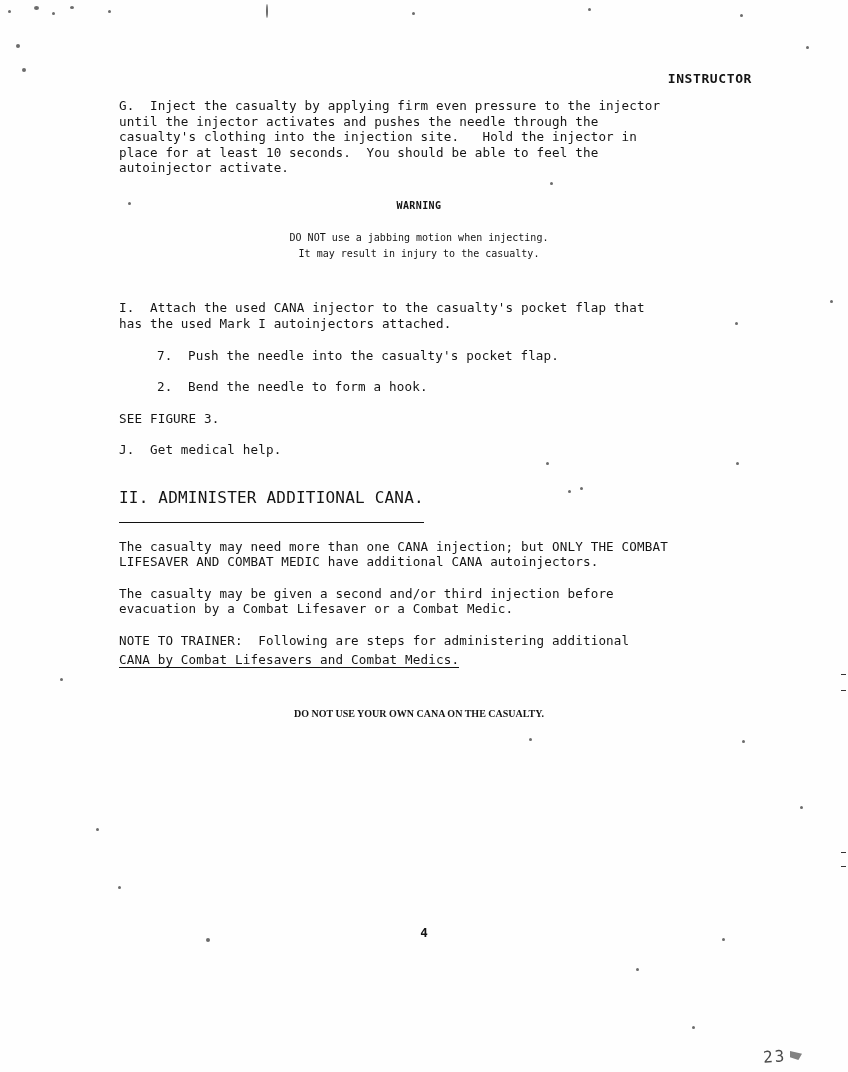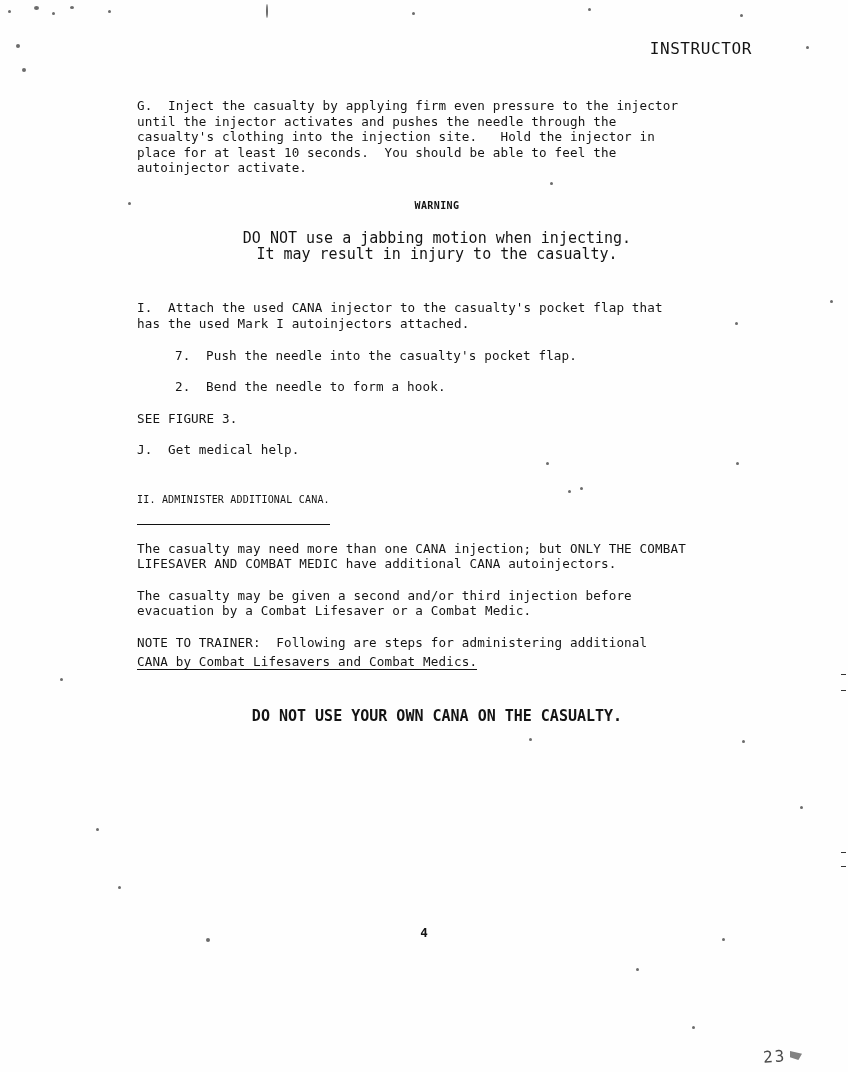--- a/index.html
+++ b/index.html
@@ -18,29 +18,29 @@
   }
   
   .speck {
     position: absolute;
     background: #3a3a3a;
     border-radius: 50%;
     opacity: 0.75;
   }
   .header-right {
     position: absolute;
-    top: 39px;
+    top: 71px;
     right: 96px;
-    font-size: 16px;
-    font-weight: normal;
+    font-size: 13px;
+    font-weight: bold;
     letter-spacing: 0.6px;
   }
   .body-col {
     position: absolute;
-    left: 137px;
+    left: 119px;
     top: 98px;
     width: 600px;
   }
   .para {
     font-size: 12.6px;
     line-height: 15.6px;
     letter-spacing: 0.15px;
     margin: 0 0 0 0;
     white-space: pre-wrap;
   }
@@ -49,30 +49,30 @@
   .gap-xl { height: 30px; }
   .centered {
     text-align: center;
     font-size: 10px;
     line-height: 15.6px;
     font-weight: bold;
     letter-spacing: 0.4px;
   }
   .centered-block {
     text-align: center;
-    font-size: 15px;
+    font-size: 10px;
     line-height: 16.4px;
     white-space: pre-wrap;
   }
   .indent1 {
     padding-left: 38px;
   }
   .underline-head {
     display: inline-block;
-    font-size: 10px;
+    font-size: 16px;
     line-height: 15.6px;
     border-bottom: 1.5px solid #111;
     padding-bottom: 16px;
     letter-spacing: 0.2px;
   }
   .note-underline {
     display: inline-block;
     border-bottom: 1.2px solid #111;
   }
   .page-number {
@@ -198,21 +198,21 @@
 
     <div class="gap-md"></div>
     <p class="para">NOTE TO TRAINER:  Following are steps for administering additional</p>
     <div>
       <span class="para note-underline">CANA by Combat Lifesavers and Combat Medics.</span>
     </div>
 
     <div class="gap-lg"></div>
 
     <div class="gap-md"></div>
-    <div class="centered-block" style="font-weight:bold;">DO NOT USE YOUR OWN CANA ON THE CASUALTY.</div>
+    <div class="centered-block" style="font-weight:bold;font-family:Liberation Serif, serif;">DO NOT USE YOUR OWN CANA ON THE CASUALTY.</div>
 
     <div class="gap-xl"></div>
 
   </div>
 
   <div class="page-number">4</div>
   <div class="corner-mark">23</div>
   <div class="blotch" style="right:46px; bottom:12px; width:12px; height:9px; clip-path:polygon(0 0,100% 30%,70% 100%,0 70%);"></div>
 
 </div>

